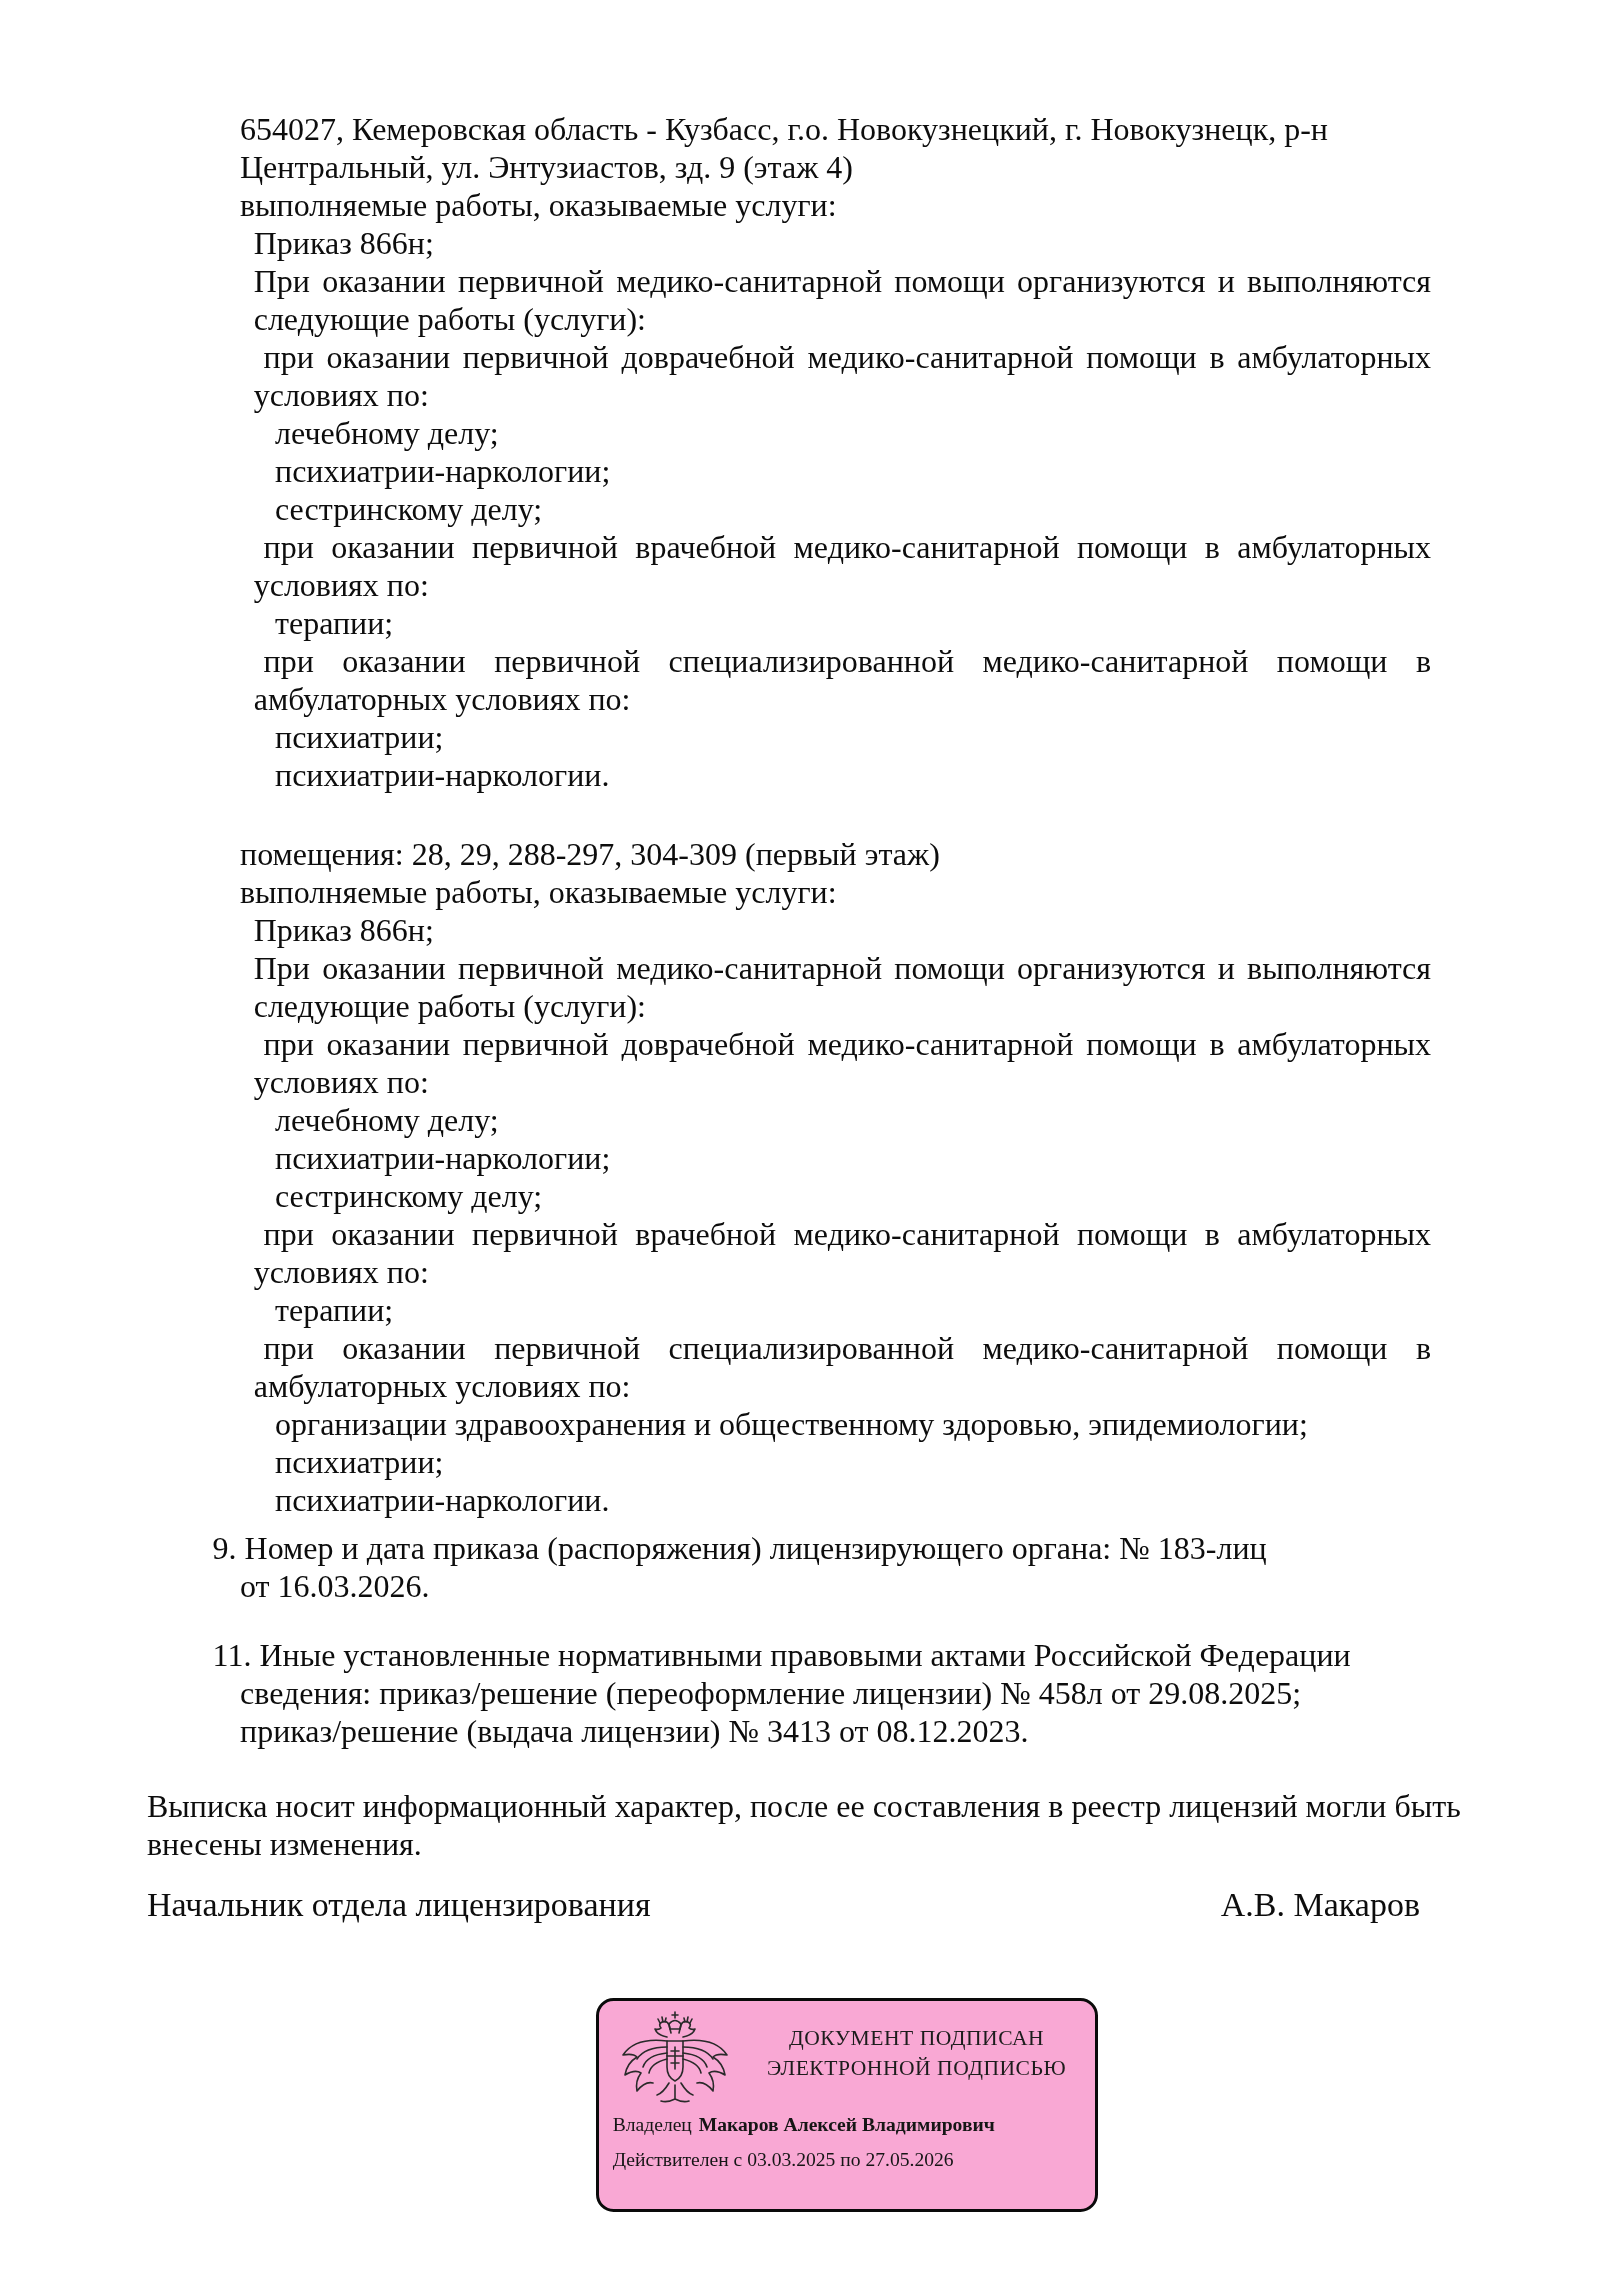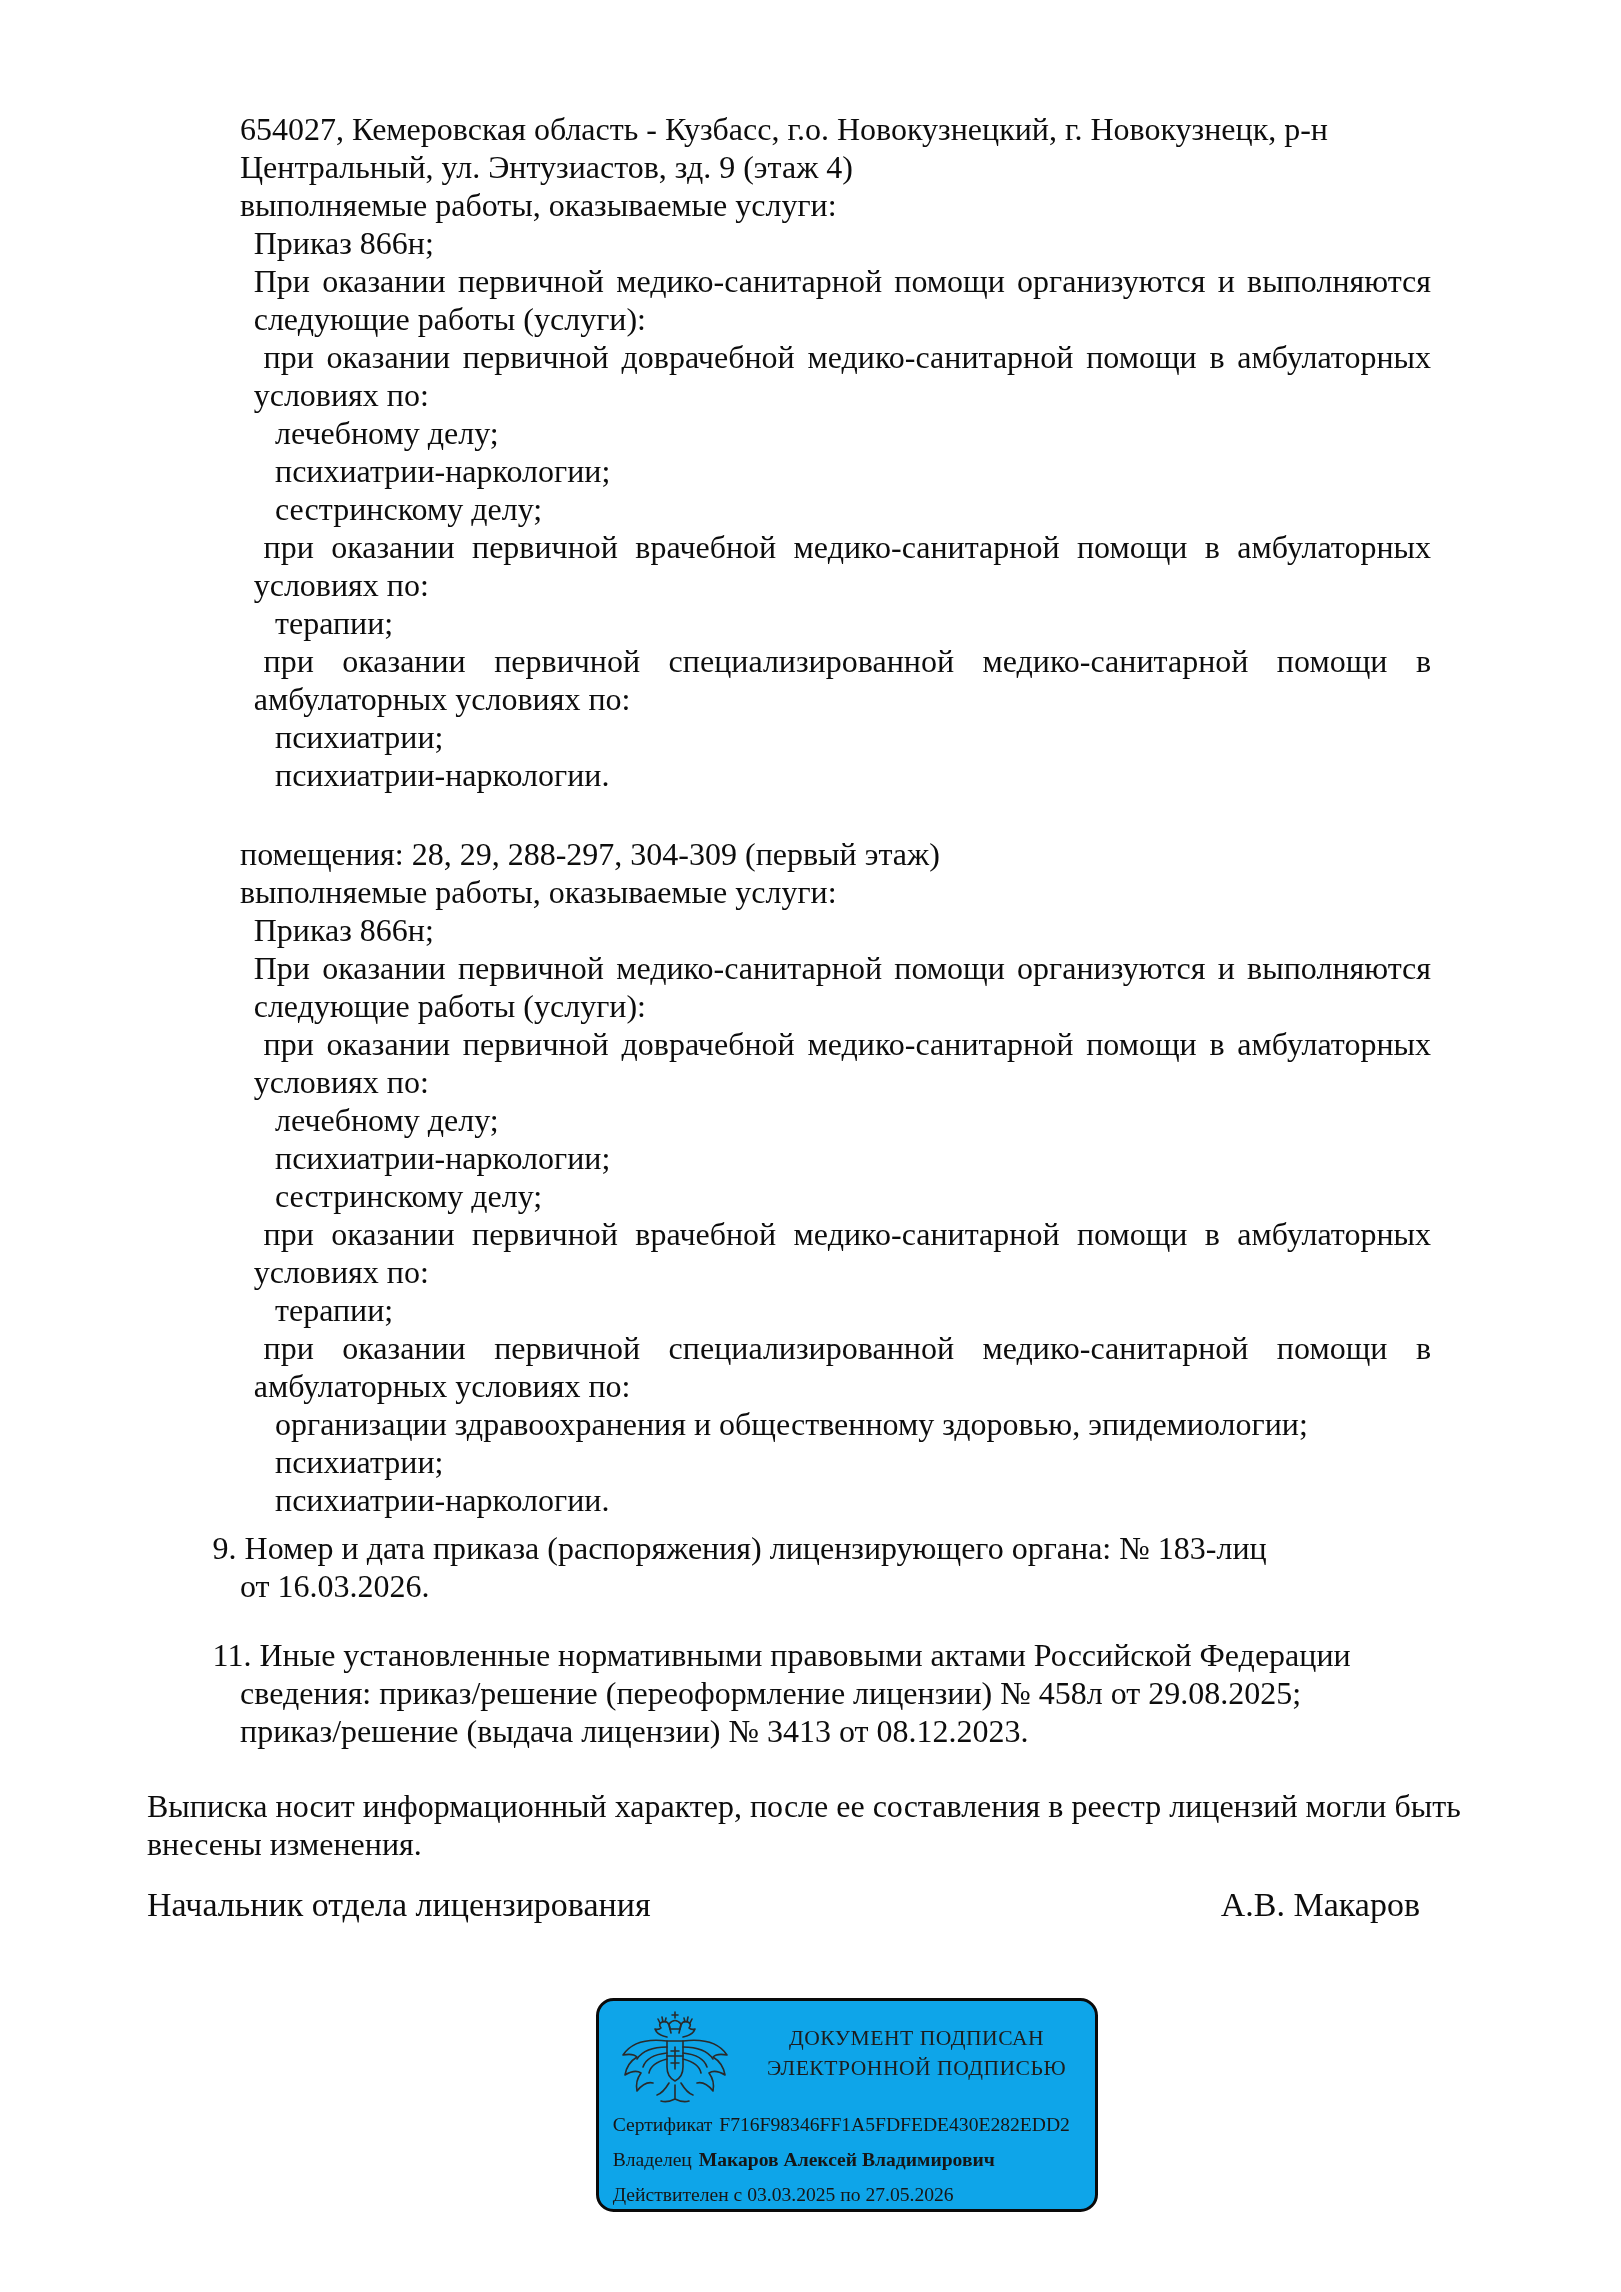--- a/index.html
+++ b/index.html
@@ -35,21 +35,21 @@
     font-size:34px;line-height:38px;
   }
   .signature-name{margin-right:89px;}
   
   .stamp{
     box-sizing:border-box;
     margin-top:74px;margin-left:449px;
     width:502px;height:214px;
     border:3.9px solid #0a0a0a;border-radius:17.6px;
     position:relative;
-    background:#0ea5e9;
+    background:#f9a8d4;
   }
   .stamp-emblem{position:absolute;left:15.7px;top:9.8px;width:120px;height:104px;}
   .stamp-titles{
     position:absolute;left:147px;right:7.8px;top:21.6px;
     text-align:center;font-size:21.6px;line-height:30px;
     letter-spacing:0.5px;color:#1c1c1c;
   }
   .stamp-info{
     position:absolute;left:13.7px;right:9.8px;top:106px;
     font-size:19.6px;line-height:35px;color:#161616;
@@ -153,23 +153,20 @@
       </g>
     </svg>
 
     <div class="stamp-titles">
       <div>ДОКУМЕНТ ПОДПИСАН</div>
       <div>ЭЛЕКТРОННОЙ ПОДПИСЬЮ</div>
     </div>
 
     <div class="stamp-info">
       <div>
-        <span class="lbl">Сертификат</span><span>F716F98346FF1A5FDFEDE430E282EDD2</span>
-      </div>
-      <div>
         <span class="lbl">Владелец</span><span class="b">Макаров Алексей Владимирович</span>
       </div>
       <div>Действителен с 03.03.2025 по 27.05.2026</div>
     </div>
 
   </div>
 
 </div>
 
 

